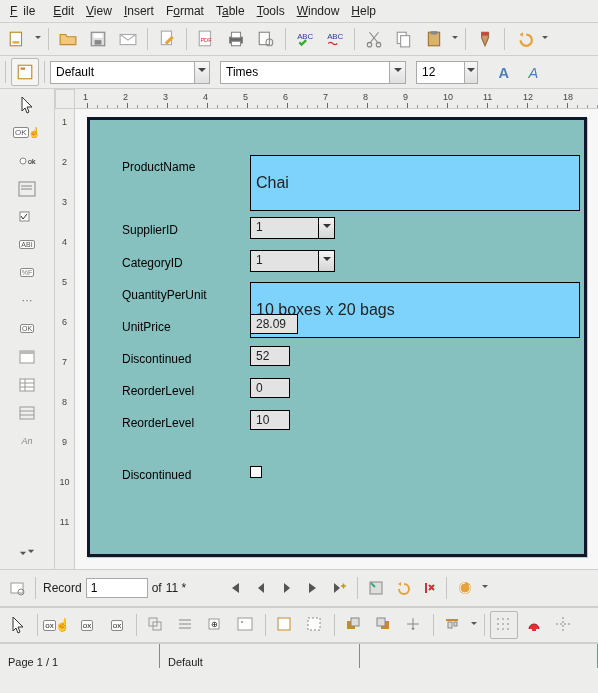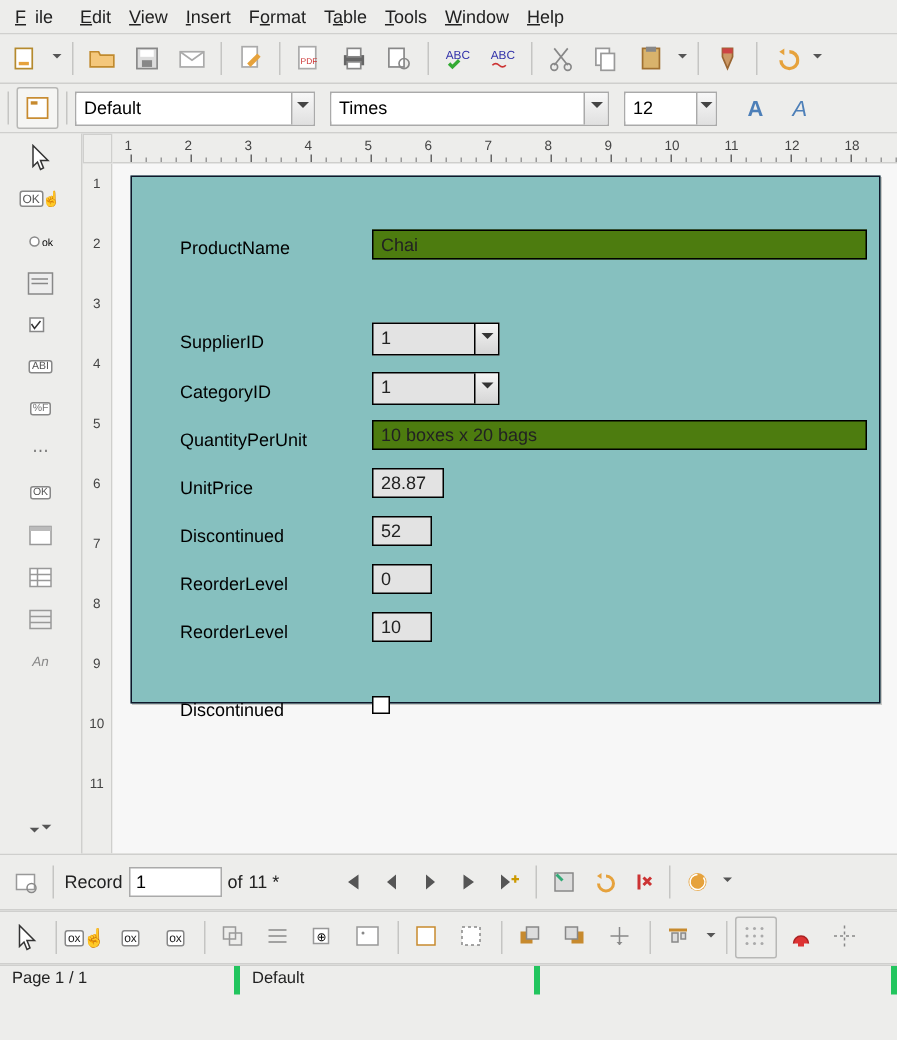--- a/index.html
+++ b/index.html
@@ -23,35 +23,35 @@
   .lt-txt { font-size:8px; border:1px solid #888; border-radius:2px; padding:0 1px; background:#fff;}
   .ruler-corner { width:20px; height:20px; background:#ededeb; border:1px solid #cfcfcd;}
   .doc-area { flex:1; display:flex; flex-direction:column; overflow:hidden;}
   .hrule { height:20px; background:#ededeb; border-bottom:1px solid #cfcfcd; display:flex; align-items:end; position:relative; font-size:9px; color:#444; overflow:hidden;}
   .hrule .tick { position:absolute; bottom:0; text-align:center;}
   .hrule .tick .lbl { position:absolute; top:-11px; left:-4px;}
   .canvas-row { display:flex; flex:1; overflow:hidden;}
   .vrule { width:20px; background:#ededeb; border-right:1px solid #cfcfcd; position:relative; font-size:9px; color:#444;}
   .vrule .vtick {position:absolute;left:0;width:100%;text-align:center;}
   .canvas { flex:1; background:#f7f7f7; overflow:hidden; position:relative; padding:8px 0 0 12px;}
-  .page { background:#86c0bf; border:1px solid #0f172a; width:500px; height:352px; position:relative; box-shadow:1px 1px 0 #c8c8c6;}
+  .page { background:#86c0bf; border:3px solid #0f172a; width:500px; height:440px; position:relative; box-shadow:1px 1px 0 #c8c8c6;}
   .form-row { position:absolute; display:flex; align-items:center;}
   .flabel { font-size:12px; color:#000;}
-  .ftext { background:#4d7c0f; border:1px solid #000; padding:2px 5px; font-size:12px;}
+  .ftext { background:#7dd3fc; border:1px solid #000; padding:18px 5px; font-size:16px;}
   .fnum  { background:#e3e3e3; border:1px solid #000; padding:2px 5px; font-size:12px; text-align:left;}
   .fsel  { display:flex; background:#e3e3e3; border:1px solid #000; height:22px;}
   .fsel .sval { padding:2px 5px; flex:1;}
   .fsel .sbtn { width:16px; border-left:1px solid #000; background:linear-gradient(#f5f5f5,#d5d5d5); display:flex;align-items:center;justify-content:center;}
   .fsel .sbtn::after{content:"";border:4px solid transparent;border-top:4px solid #333;}
   .fcheck { width:12px; height:12px; background:#fff; border:1px solid #000;}
   .nav-bar { display:flex; align-items:center; gap:4px; padding:4px 6px; background:#ededeb; border-top:1px solid #cfcfcd; border-bottom:1px solid #cfcfcd;}
   .nav-bar .nbtn { width:22px;height:22px;display:flex;align-items:center;justify-content:center;border:1px solid transparent;border-radius:2px;}
   .nav-bar .ninput { width:62px; border:1px solid #aaa; background:#fff; padding:2px 4px; font-size:12px;}
   .statusbar { display:flex; border-top:1px solid #cfcfcd; background:#ededeb; height:20px; font-size:11px;}
-  .statusbar .cell { padding:2px 8px; border-right:4px solid #22c55e;}
+  .statusbar .cell { padding:12px 8px; border-right:1px solid #22c55e;}
   .chev-down{display:inline-block;border:4px solid transparent;border-top:4px solid #555;}
   .bottom-tools { display:flex; align-items:center; gap:2px; padding:3px 4px; background:#ededeb; border-top:1px solid #cfcfcd; border-bottom:1px solid #cfcfcd;}
 </style>
 </head>
 <body>
 
 <div class="menubar">
   <span><u>F</u><span>ile</span></span>
   <span><u>E</u>dit</span>
   <span><u>V</u>iew</span>
@@ -492,21 +492,21 @@
             </div>
 
           <div class="form-row" style="left:32px;top:168px">
               <span class="flabel">QuantityPerUnit</span>
             </div>
           <div class="ftext" style="position:absolute;left:160px;top:162px;width:330px">10 boxes x 20 bags</div>
 
           <div class="form-row" style="left:32px;top:200px">
               <span class="flabel">UnitPrice</span>
             </div>
-          <div class="fnum" style="position:absolute;left:160px;top:194px;width:48px">28.87</div>
+          <div class="fnum" style="position:absolute;left:160px;top:194px;width:48px">28.09</div>
 
           <div class="form-row" style="left:32px;top:232px">
               <span class="flabel">Discontinued</span>
             </div>
           <div class="fnum" style="position:absolute;left:160px;top:226px;width:40px">52</div>
 
           <div class="form-row" style="left:32px;top:264px">
               <span class="flabel">ReorderLevel</span>
             </div>
           <div class="fnum" style="position:absolute;left:160px;top:258px;width:40px">0</div>

